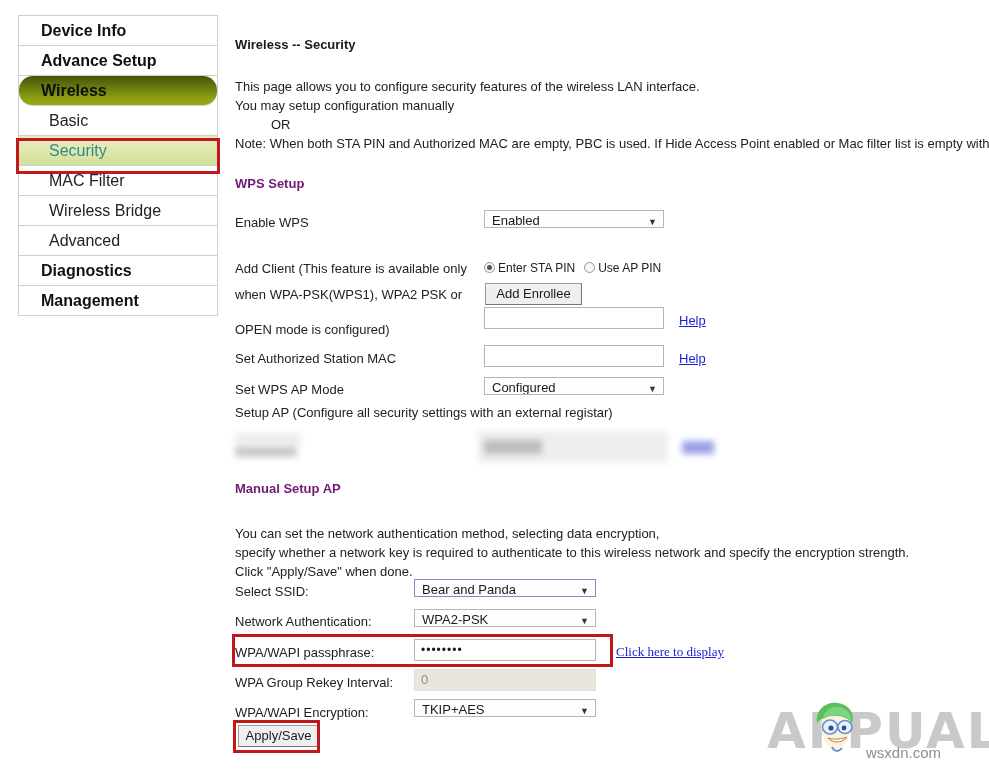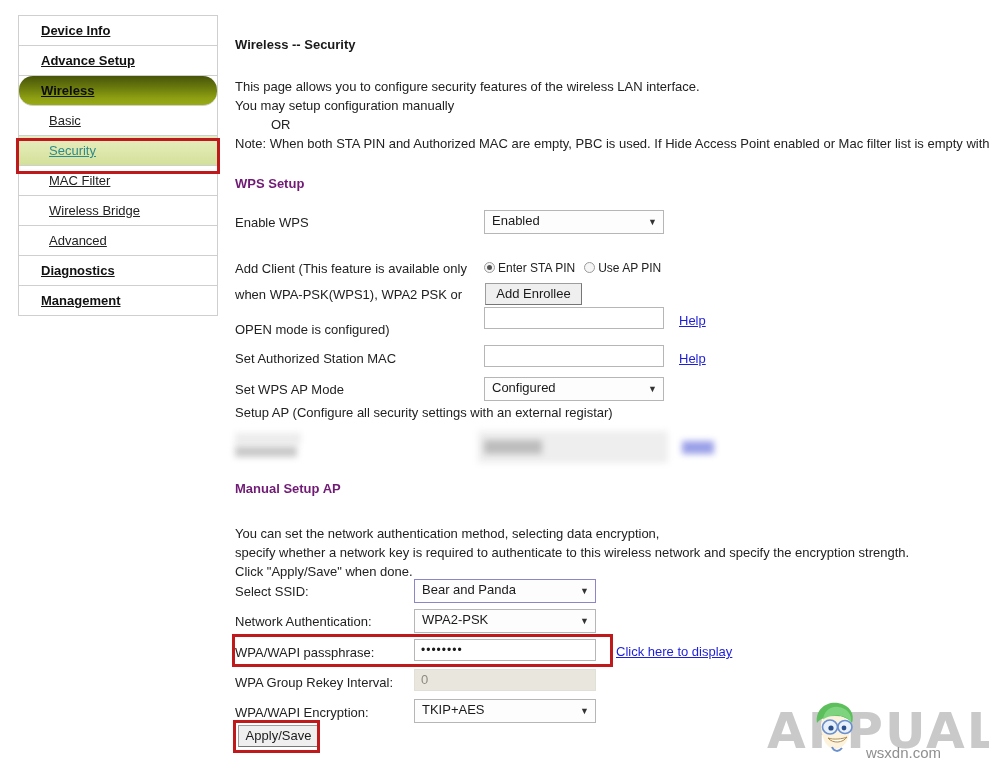--- a/index.html
+++ b/index.html
@@ -25,24 +25,23 @@
     border: 1px solid #cfcfcf;
     border-bottom: none;
     background: #ffffff;
     box-sizing: border-box;
   }
   .nav-item {
     height: 30px;
     line-height: 30px;
     border-bottom: 1px solid #cfcfcf;
     box-sizing: border-box;
-    font-size: 13px;
+    font-size: 16px;
     white-space: nowrap;
     overflow: hidden;
-    text-decoration: underline;
   }
   .nav-item.top {
     font-weight: bold;
     padding-left: 22px;
     color: #111111;
   }
   .nav-item.sub {
     padding-left: 30px;
     color: #222222;
     font-weight: normal;
@@ -128,21 +127,21 @@
   .sel {
     position: absolute;
     box-sizing: border-box;
     border: 1px solid #b6b6b6;
     background: #fdfdfd;
     font-family: "Liberation Sans", sans-serif;
     font-size: 13px;
     color: #1a1a1a;
     padding: 0 20px 0 7px;
     line-height: 20px;
-    height: 24px;
+    height: 18px;
     white-space: nowrap;
     overflow: hidden;
   }
   .sel .arrow {
     position: absolute;
     right: 6px;
     top: 0;
     font-size: 9px;
     line-height: 22px;
     color: #333333;
@@ -374,21 +373,21 @@
   <div class="fld-label" style="top:614px;text-align:center;">Network Authentication:</div>
   <div class="sel" style="left:179px; top:609px; width:182px;">
     <span>WPA2-PSK</span>
     <span class="arrow">▼</span>
   </div>
 
   <div class="fld-label" style="top:645px;">WPA/WAPI passphrase:</div>
   <div class="txt" style="left:179px; top:639px; width:182px;">
     <span class="dots">••••••••</span>
   </div>
-  <div class="link" style="left:381px; top:644px;">Click here to display</div>
+  <div class="link" style="left:381px; top:644px;font-family:Liberation Serif, serif;">Click here to display</div>
 
   <div class="fld-label" style="top:675px;">WPA Group Rekey Interval:</div>
   <div class="txt disabled" style="left:179px; top:669px; width:182px;">
     <span>0</span>
   </div>
 
   <div class="fld-label" style="top:705px;">WPA/WAPI Encryption:</div>
   <div class="sel" style="left:179px; top:699px; width:182px;">
     <span>TKIP+AES</span>
     <span class="arrow">▼</span>

